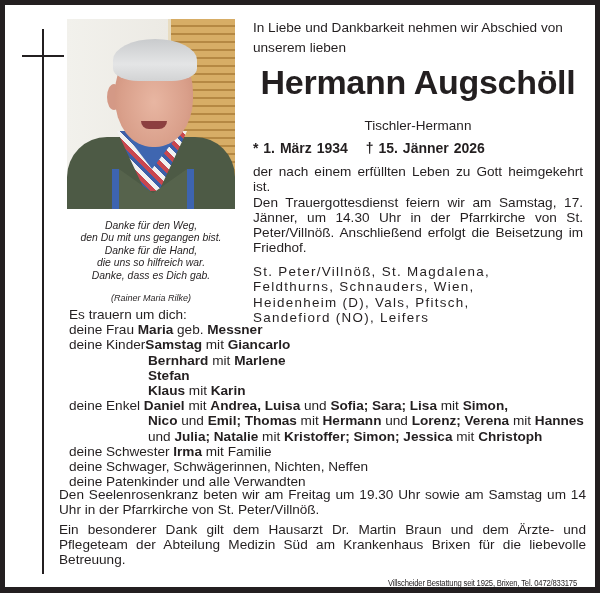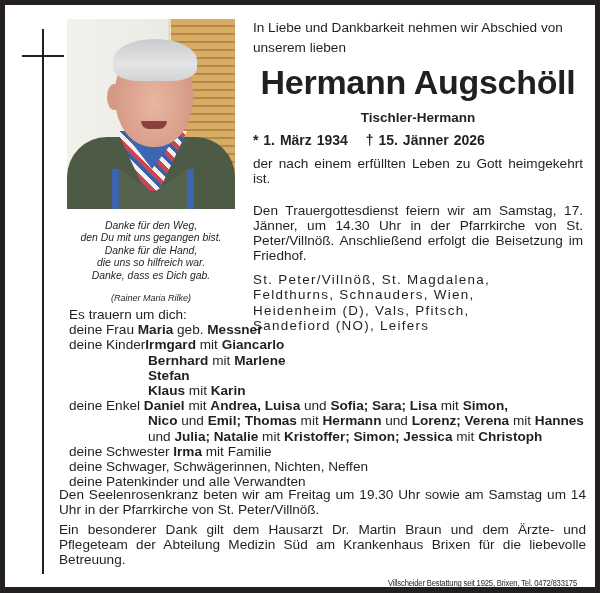--- a/index.html
+++ b/index.html
@@ -81,26 +81,26 @@
     text-align: center; font-style: italic; font-size: 10.4px; line-height: 12.4px;
   }
   .poem .credit { font-size: 9px; margin-top: 10px; }
 
   .right { position: absolute; left: 248px; top: 13px; width: 330px; }
   .intro { font-size: 13.6px; line-height: 20px; }
   .name {
     font-size: 34px; font-weight: bold; text-align: center;
     margin-top: 4px; letter-spacing: -0.3px; line-height: 40px;
   }
-  .nickname { font-size: 13.5px; font-weight: bold; text-align: center; margin-top: 8px; line-height: 16px; }
+  .nickname { font-size: 13.5px; font-weight: normal; text-align: center; margin-top: 16px; line-height: 16px; }
   .dates { font-size: 14px; font-weight: bold; margin-top: 6px; line-height: 16px; word-spacing: 1px; }
   .dates .gap { display: inline-block; width: 18px; }
   .para { font-size: 13.6px; line-height: 15.3px; text-align: justify; }
   .para.p1 { margin-top: 8px; }
-  .para.p2 { margin-top: 16px; }
+  .para.p2 { margin-top: 0; }
   .places {
     margin-top: 8px; font-size: 13.4px; line-height: 15.5px; letter-spacing: 1.3px;
   }
 
   .mourners { position: absolute; left: 64px; top: 302px; width: 540px; font-size: 13.6px; line-height: 15.2px; }
   .mourners .row { white-space: nowrap; }
   .mourners .indent { padding-left: 79px; }
   .mourners b { font-weight: bold; }
 
   .bottom { position: absolute; left: 54px; top: 482px; width: 527px; }
@@ -156,21 +156,21 @@
       <div>St. Peter/Villnöß, St. Magdalena,</div>
       <div>Feldthurns, Schnauders, Wien,</div>
       <div>Heidenheim (D), Vals, Pfitsch,</div>
       <div>Sandefiord (NO), Leifers</div>
     </div>
   </div>
 
   <div class="mourners">
     <div class="row">Es trauern um dich:</div>
     <div class="row"><span>deine Frau </span><b>Maria</b><span> geb. </span><b>Messner</b></div>
-    <div class="row"><span>deine Kinder</span><b>Irmgard</b><span> mit </span><b>Giancarlo</b></div>
+    <div class="row"><span>deine Kinder</span><b>Samstag</b><span> mit </span><b>Giancarlo</b></div>
     <div class="row indent"><b>Bernhard</b><span> mit </span><b>Marlene</b></div>
     <div class="row indent"><b>Stefan</b></div>
     <div class="row indent"><b>Klaus</b><span> mit </span><b>Karin</b></div>
     <div class="row"><span>deine Enkel </span><span id="gc0"><b>Daniel</b><span> mit </span><b>Andrea, Luisa</b><span> und </span><b>Sofia; Sara; Lisa</b><span> mit </span><b>Simon,</b></span></div>
     <div class="row indent"><span id="gc1"><b>Nico</b><span> und </span><b>Emil; Thomas</b><span> mit </span><b>Hermann</b><span> und </span><b>Lorenz; Verena</b><span> mit </span><b>Hannes</b></span></div>
     <div class="row indent"><span id="gc2"><span>und </span><b>Julia; Natalie</b><span> mit </span><b>Kristoffer; Simon; Jessica</b><span> mit </span><b>Christoph</b></span></div>
     <div class="row"><span>deine Schwester </span><b>Irma</b><span> mit Familie</span></div>
     <div class="row">deine Schwager, Schwägerinnen, Nichten, Neffen</div>
     <div class="row">deine Patenkinder und alle Verwandten</div>
   </div>

